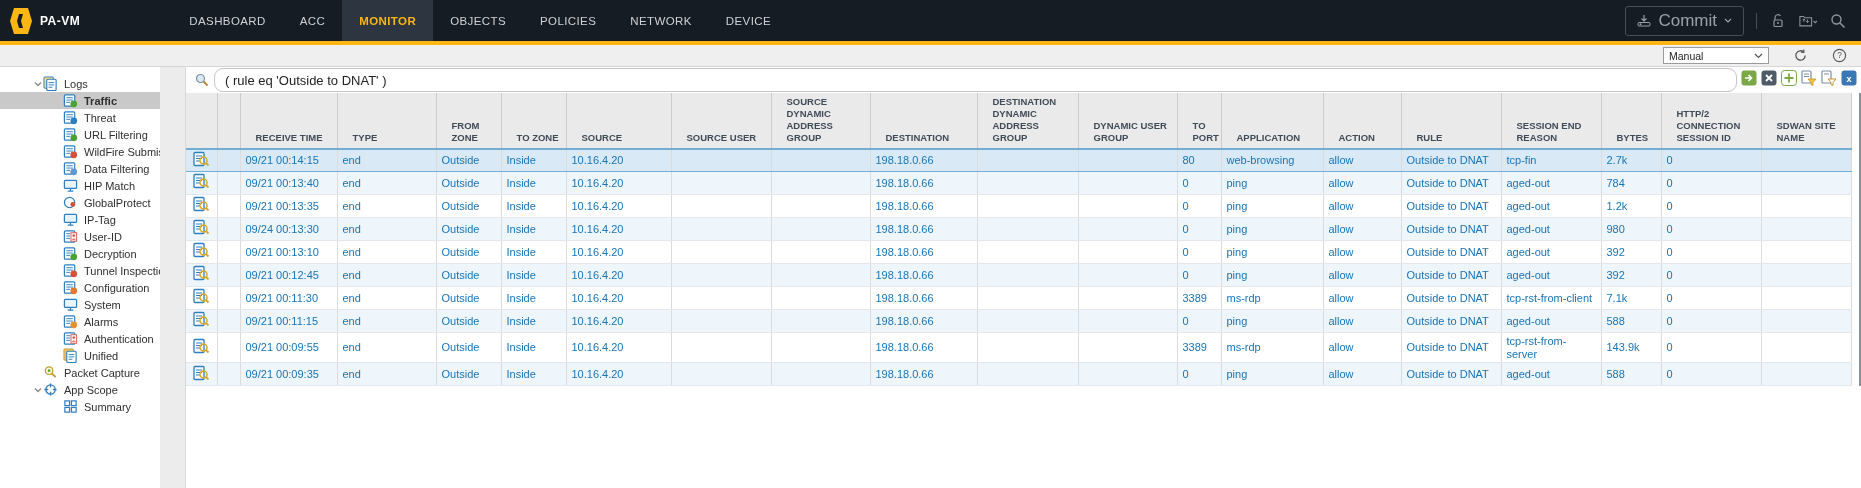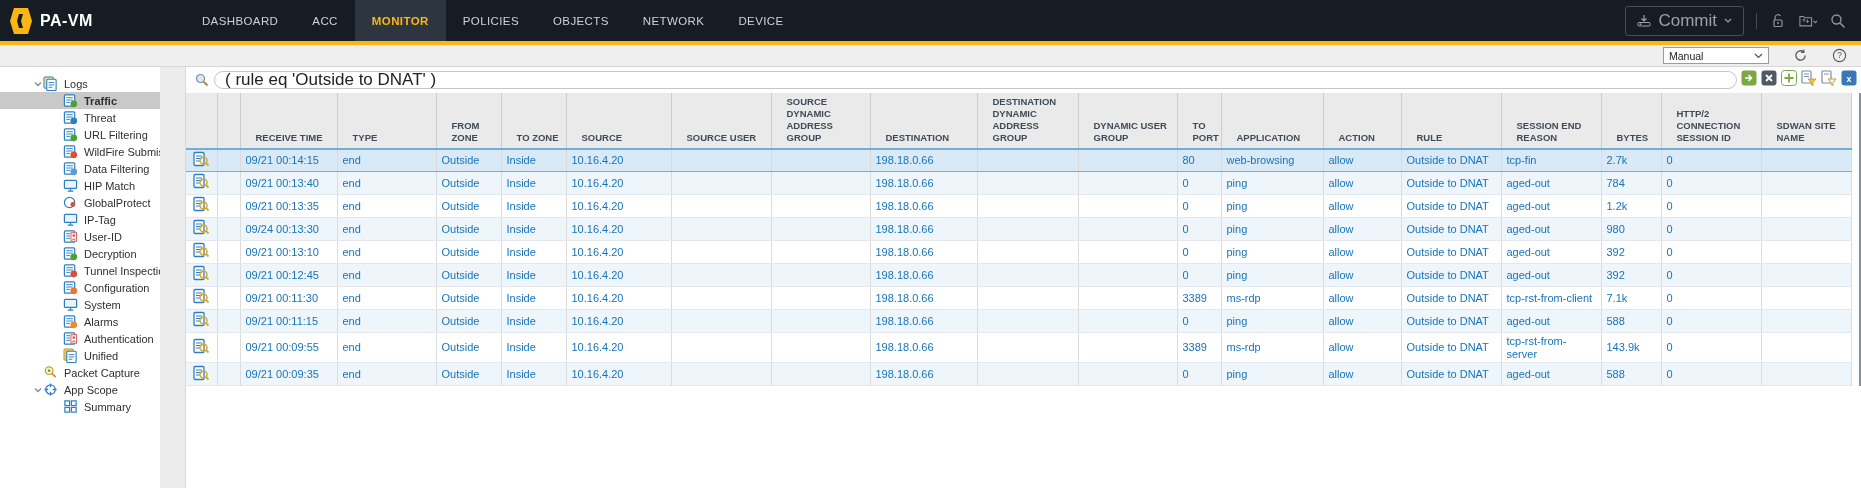--- a/index.html
+++ b/index.html
@@ -3,21 +3,21 @@
 <meta charset="utf-8">
 <style>
   * { margin:0; padding:0; box-sizing:border-box; }
   html,body { width:1861px; height:488px; overflow:hidden;
     font-family:"Liberation Sans", sans-serif; background:#ffffff; }
 
   
   .topnav { height:41px; background:#161c24; display:flex; align-items:stretch; }
   .logo-wrap { display:flex; align-items:center; padding:0 14px 0 10px; }
   .logo-mark { width:22px; height:26px; margin-right:8px; }
-  .logo-text { color:#ffffff; font-size:16px; font-weight:bold; letter-spacing:.5px; }
+  .logo-text { color:#ffffff; font-size:12px; font-weight:bold; letter-spacing:.5px; }
   .tabs { display:flex; align-items:stretch; margin-left:78px; }
   .tab { display:flex; align-items:center; padding:0 17px; color:#ced2d6;
     font-size:11.5px; letter-spacing:.4px; cursor:pointer; }
   .tab.active { background:#2c3540; color:#fcb614; font-weight:bold; }
   .topnav-right { margin-left:auto; display:flex; align-items:center; padding-right:14px; gap:12px; }
   .commit-btn { display:flex; align-items:center; gap:7px; border:1px solid #454e59;
     border-radius:3px; color:#99a0a8; font-size:17px; padding:4px 11px; cursor:pointer; }
   .nav-divider { width:1px; height:16px; background:#454e59; }
   .nav-icon { width:18px; height:18px; display:flex; align-items:center; justify-content:center; cursor:pointer; }
   .yellow-bar { height:4px; background:#fcb614; }
@@ -37,22 +37,22 @@
     cursor:pointer; white-space:nowrap;padding-left:28px; }
   .side-item.selected { background:#c9c9c9; font-weight:bold; }
   .side-chev { width:10px; height:10px; margin-left:5px; flex:none; }
   .side-icon { width:15px; height:15px; margin-right:6px; flex:none; }
   .gutter { width:26px; background:#ececec; border-right:1px solid #d9d9d9; flex:none; }
   .content { flex:1; background:#ffffff; overflow:hidden; }
 
   
   .filterbar { height:26px; display:flex; align-items:center; background:#fdfdfd;
     padding:0 4px 0 8px; gap:4px; }
-  .filter-input { flex:1; height:18px; border:1px solid #c6c6c6; border-radius:9px;
-    font-size:17px; color:#222; padding:0 10px; outline:none;
+  .filter-input { flex:1; height:24px; border:1px solid #c6c6c6; border-radius:9px;
+    font-size:13px; color:#222; padding:0 10px; outline:none;
     font-family:"Liberation Sans", sans-serif; background:#fff; }
   .ficon { width:16px; height:16px; flex:none; cursor:pointer; }
 
   
   .tablewrap { margin-left:0; border-right:2px solid #8a8f94; }
   table { border-collapse:collapse; table-layout:fixed; width:1665px; }
   th { background:#eaeaea; color:#3f4b58; font-size:9.5px; font-weight:bold;
     text-align:left; vertical-align:bottom; padding:3px 5px 4px 15px;
     border-right:1px solid #cccccc; border-bottom:2px solid #70aed4; height:39px;
     text-transform:uppercase; line-height:1.25; }
@@ -71,22 +71,22 @@
     <svg class="logo-mark" viewBox="0 0 22 26">
       <polygon points="4,0 18,0 22,13 18,26 4,26 0,13" fill="#fcb614"></polygon>
       <polygon points="9,6 13,6 11,13 13,20 9,20 7,13" fill="#161c24"></polygon>
     </svg>
     <span class="logo-text">PA-VM</span>
   </div>
   <div class="tabs" id="tabs">
       <div class="tab">DASHBOARD</div>
       <div class="tab">ACC</div>
       <div class="tab active">MONITOR</div>
+      <div class="tab">OBJECTS</div>
       <div class="tab">POLICIES</div>
-      <div class="tab">OBJECTS</div>
       <div class="tab">NETWORK</div>
       <div class="tab">DEVICE</div>
     </div>
   <div class="topnav-right">
     <div class="commit-btn">
       <svg width="14" height="13" viewBox="0 0 14 13">
         <path d="M7 1 v6 M4.5 4.5 L7 7 L9.5 4.5" stroke="#99a0a8" stroke-width="1.2" fill="none"></path>
         <rect x="1" y="8.5" width="12" height="3.5" rx="1" fill="none" stroke="#99a0a8"></rect>
         <circle cx="3.5" cy="10.2" r=".9" fill="#99a0a8"></circle>
       </svg>

